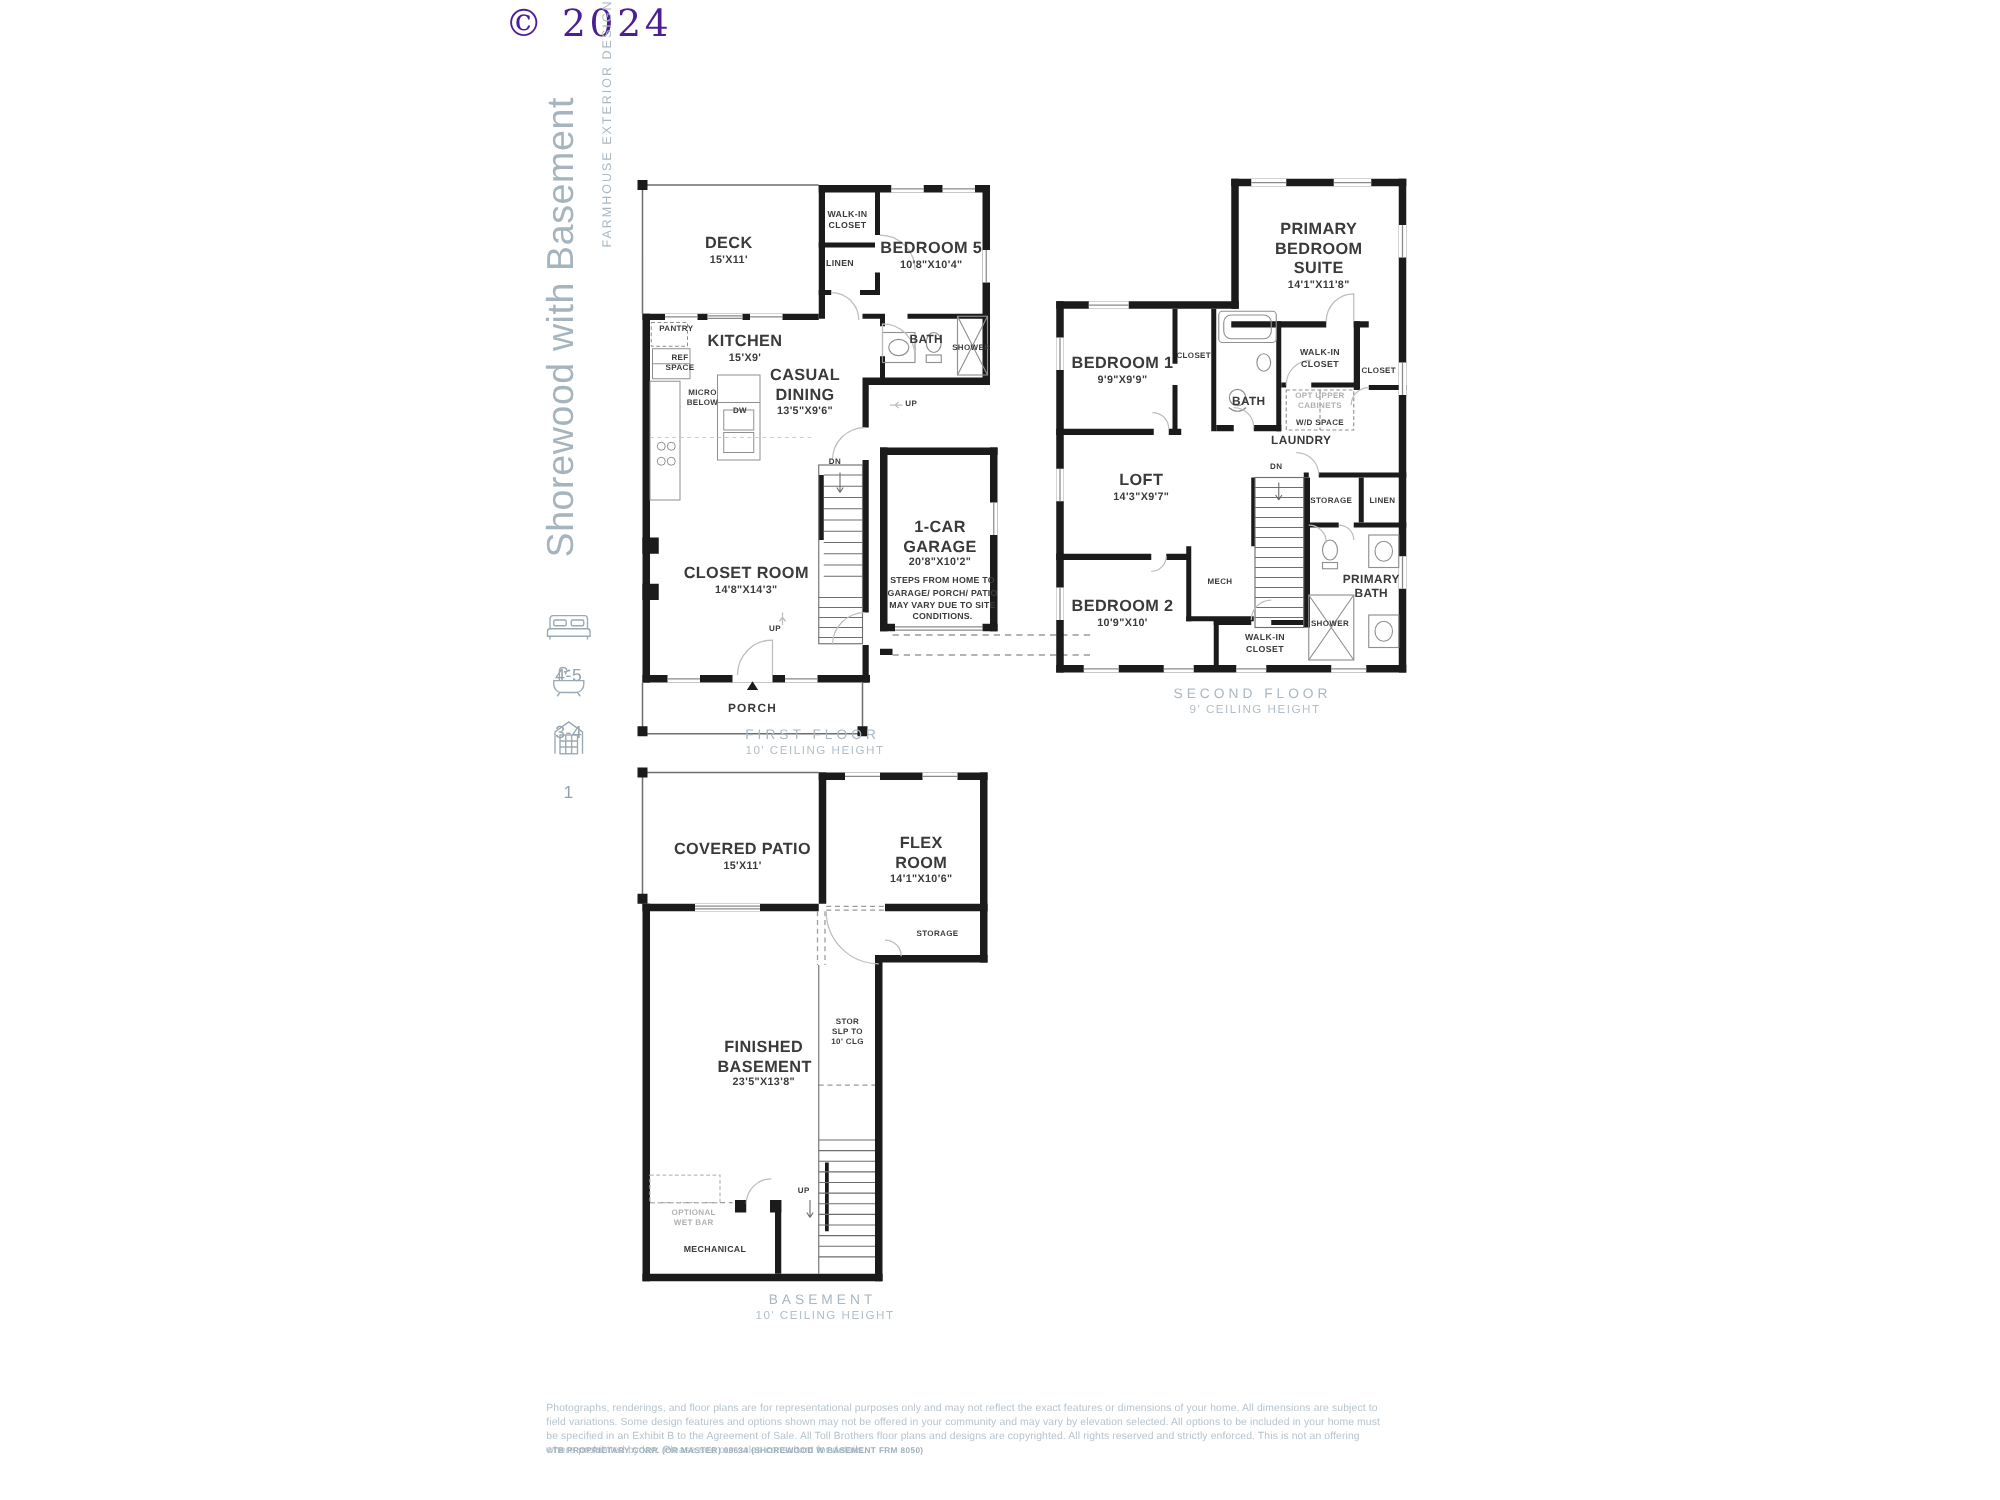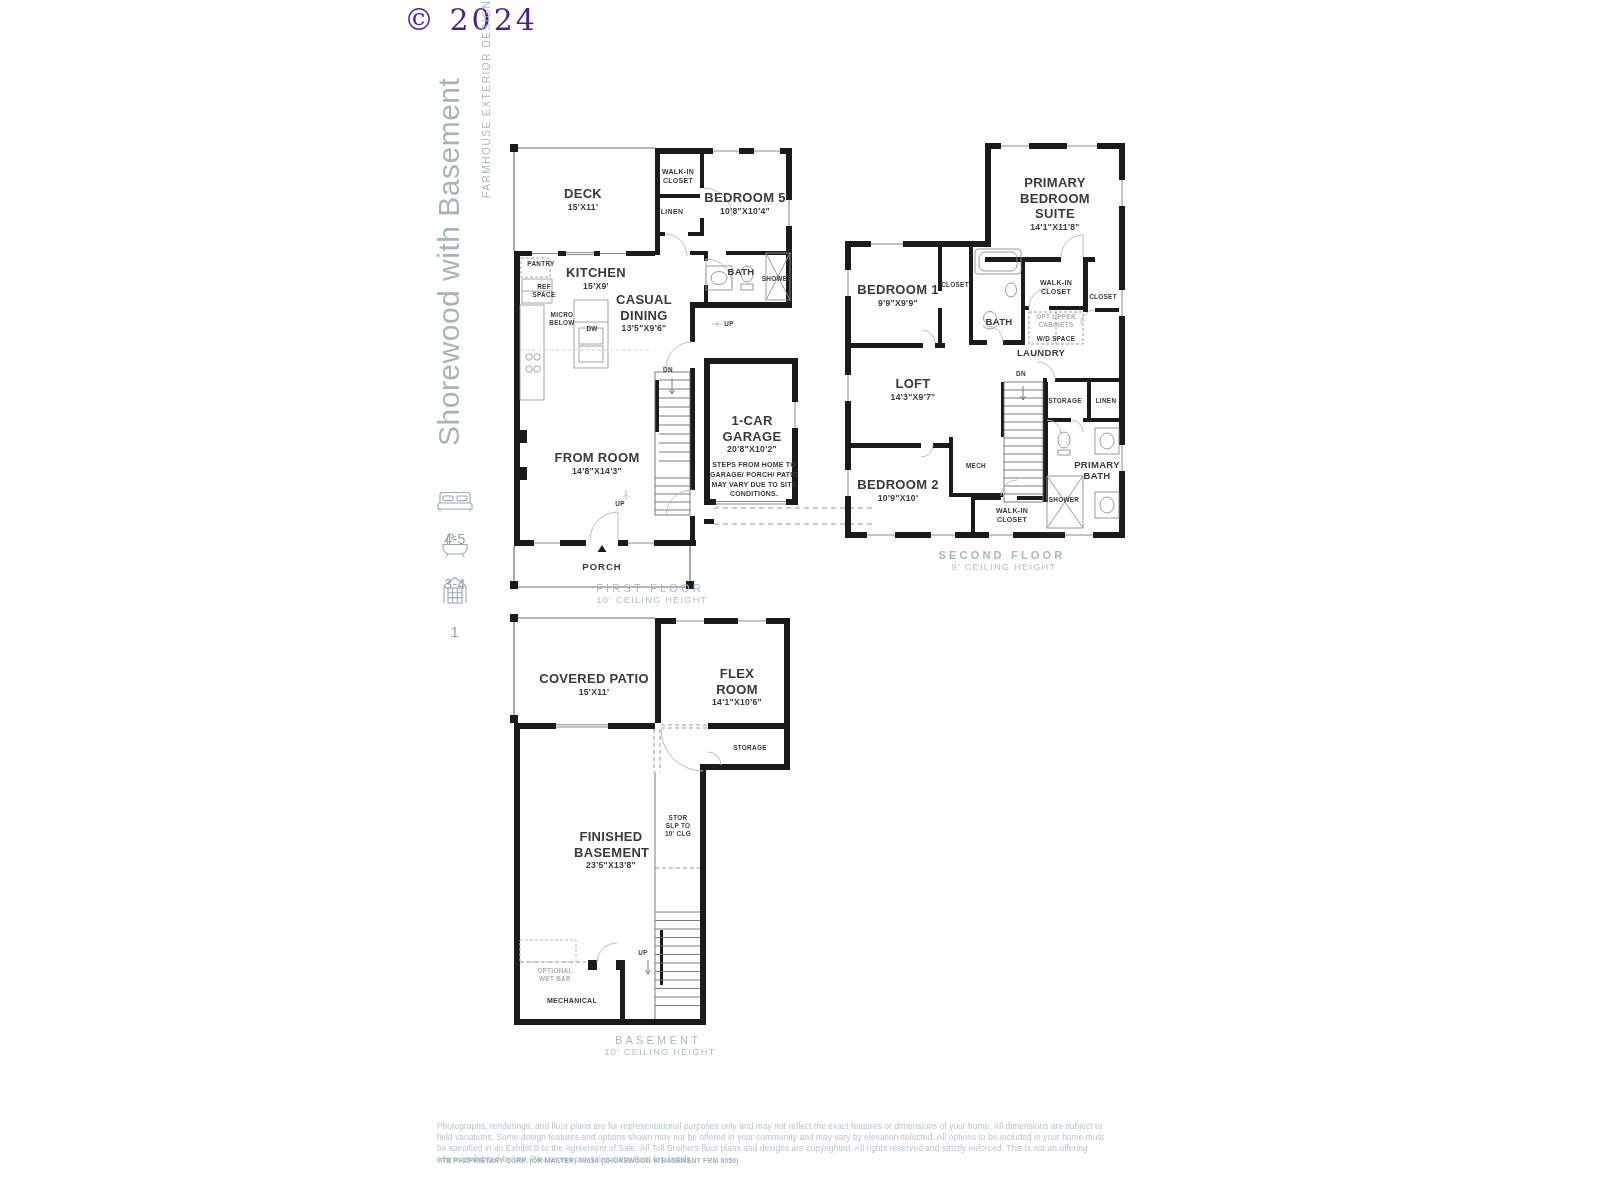--- a/index.html
+++ b/index.html
@@ -230,21 +230,21 @@
     <div class="rl" style="left:136px;top:173px;width:60px;">
       <span class="nm">CASUAL DINING</span>
       <span class="dm">13'5"X9'6"</span>
     </div>
     <div class="rl f6" style="left:160px;top:230px;">DN</div>
     <div class="rl" style="left:244px;top:263px;width:84px;margin-top:31px;">
       <span class="nm">1-CAR GARAGE</span>
       <span class="dm">20'8"X10'2"</span>
     </div>
     <div class="rl" style="left:89px;top:323px;">
-      <span class="nm">FROM ROOM</span>
+      <span class="nm">CLOSET ROOM</span>
       <span class="dm">14'8"X14'3"</span>
     </div>
     <div class="rl note" style="left:246px;top:340px;width:92px;">STEPS FROM HOME TO GARAGE/ PORCH/ PATIO MAY VARY DUE TO SITE CONDITIONS.</div>
     <div class="rl f6" style="left:112px;top:364px;">UP</div>
     <div class="rl f10" style="left:94px;top:427px;letter-spacing:1px;">PORCH</div>
     <div class="floor-title" style="left:142px;top:448px;">FIRST FLOOR</div>
     <div class="floor-sub" style="left:144px;top:460px;">10' CEILING HEIGHT</div>
   </div>
 
   <div class="plan" style="left:843px;top:140px;width:288px;height:445px;">
@@ -376,21 +376,21 @@
     <div class="rl f6" style="left:222px;top:261px;">STORAGE</div>
     <div class="rl f6" style="left:263px;top:261px;">LINEN</div>
     <div class="rl f6" style="left:133px;top:326px;">MECH</div>
     <div class="rl" style="left:55px;top:350px;text-align:center;">
       <span class="nm">BEDROOM 2</span>
       <span class="dm">10'9"X10'</span>
     </div>
     <div class="rl f7" style="left:169px;top:376px;width:48px;">WALK-IN CLOSET</div>
     <div class="rl f6" style="left:221px;top:360px;">SHOWER</div>
     <div class="rl f10" style="left:254px;top:330px;width:58px;">PRIMARY BATH</div>
-    <div class="floor-title" style="left:159px;top:415px;font-weight:bold;">SECOND FLOOR</div>
+    <div class="floor-title" style="left:159px;top:415px;">SECOND FLOOR</div>
     <div class="floor-sub" style="left:161px;top:427px;">9' CEILING HEIGHT</div>
   </div>
 
   <div class="plan" style="left:508px;top:612px;width:292px;height:452px;">
     <svg width="292" height="452" viewBox="0 0 292 452">
 
       <g stroke="#6e6e6e" stroke-width="1.2" fill="none">
         <path d="M6,6 H147 M6,6 V111"></path>
       </g>
       <rect x="2" y="2" width="8" height="8" fill="#1b1b1b"></rect>

